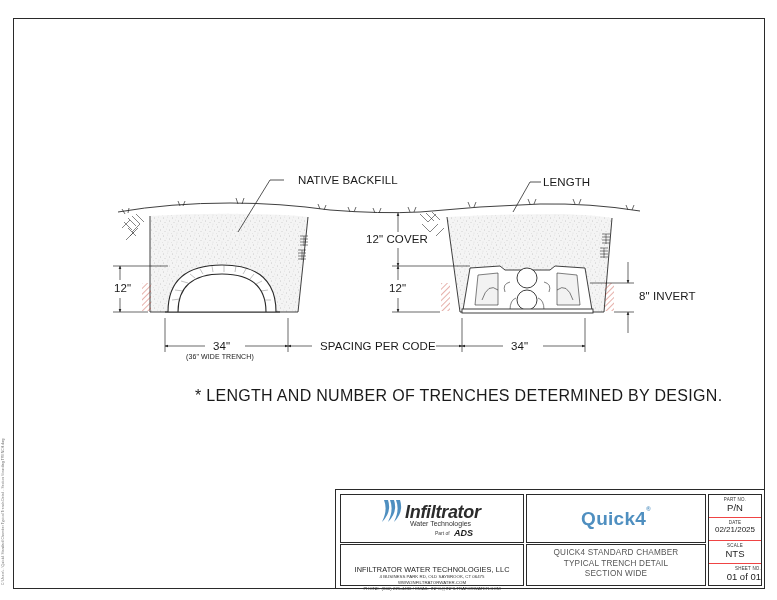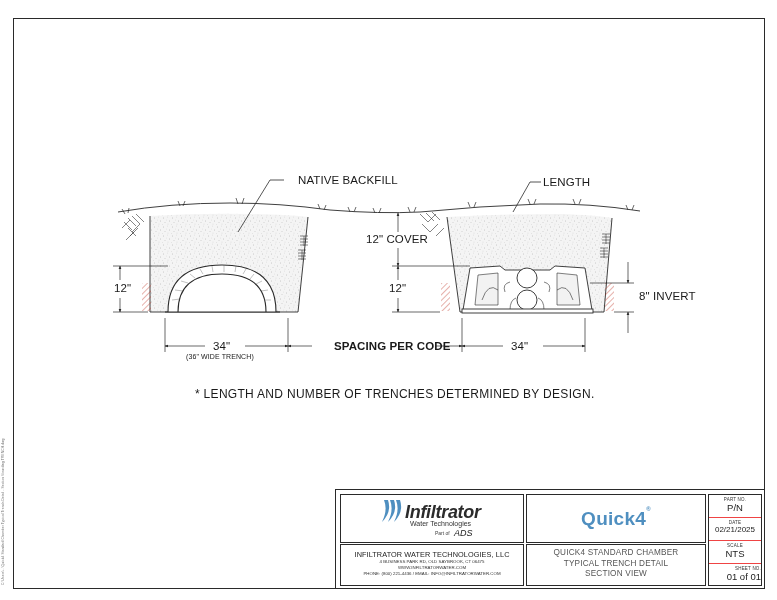--- a/index.html
+++ b/index.html
@@ -18,37 +18,37 @@
 
   svg.drawing { position: absolute; left: 0; top: 0; }
 
   .lbl {
     position: absolute; font-size: 11.5px; color: #1a1a1a; white-space: nowrap;
     letter-spacing: 0.1px;
   }
   .lbl.small { font-size: 7px; }
   .note {
     position: absolute; left: 195px; top: 387px;
-    font-size: 12px; letter-spacing: 0.3px; white-space: nowrap;
+    font-size: 16px; letter-spacing: 0.3px; white-space: nowrap;
   }
 
   
   .title-block {
     position: absolute; left: 335px; top: 489px; width: 430px; height: 100px;
     border: 1px solid #2a2a2a;
   }
   .tb-cell { position: absolute; border: 1px solid #2a2a2a; }
   .tb-logo { left: 4px; top: 4px; width: 184px; height: 49px; }
   .tb-company { left: 4px; top: 54px; width: 184px; height: 42px;
     text-align: center; }
   .tb-product { left: 190px; top: 4px; width: 180px; height: 49px; }
   .tb-title { left: 190px; top: 54px; width: 180px; height: 42px; text-align: center; }
   .tb-meta { left: 372px; top: 4px; width: 54px; height: 92px; }
 
-  .company-name { font-size: 7.3px; margin-top: 5px; letter-spacing: 0.1px; }
+  .company-name { font-size: 7.3px; margin-top: 20px; letter-spacing: 0.1px; }
   .company-line { font-size: 4.4px; line-height: 6px; color: #333; }
 
   .title-line { font-size: 8.2px; line-height: 10.5px; color: #555; letter-spacing: 0.2px; }
   .title-line:first-child { margin-top: 3px; }
 
   .product-name {
     position: absolute; left: 0; right: 0; top: 13px; text-align: center;
     font-size: 19px; font-weight: bold; color: #4f8fc0; letter-spacing: 0.3px;
   }
   .product-name sup { font-size: 6px; vertical-align: top; position: relative; top: -2px; }
@@ -59,21 +59,21 @@
   .meta-value { font-size: 9.5px; color: #222; }
   .meta-value.date { font-size: 8px; }
 
   .logo-wrap { position: absolute; left: 0; top: 0; width: 100%; height: 100%; }
   .logo-text {
     position: absolute; left: 64px; top: 7px; font-size: 18px; font-weight: bold;
     color: #2b2b2b; font-style: italic; letter-spacing: -0.3px;
   }
   .logo-sub { position: absolute; left: 69px; top: 25px; font-size: 7px; color: #333; }
   .logo-part { position: absolute; left: 94px; top: 35px; font-size: 5px; color: #444; }
-  .logo-ads { position: absolute; left: 113px; top: 33px; font-size: 9px; font-weight: normal; font-style: italic; color: #1a1a1a; }
+  .logo-ads { position: absolute; left: 113px; top: 33px; font-size: 9px; font-weight: bold; font-style: italic; color: #1a1a1a; }
 </style>
 </head>
 <body>
 
 <div class="sheet-border"></div>
 <div class="side-note">C:\Users\...\Quick4 Standard Chamber Typical Trench Detail - Section View.dwg   TRENCH.dwg</div>
 
 <svg class="drawing" width="777" height="600" viewBox="0 0 777 600">
   <defs>
     <pattern id="soil" x="0" y="0" width="9" height="9" patternUnits="userSpaceOnUse">
@@ -206,21 +206,21 @@
     <path d="M384,500 q4,10 -2,22 q10,-10 6,-22 z"></path>
     <path d="M390,500 q4,10 -2,22 q10,-10 6,-22 z"></path>
     <path d="M396,500 q4,10 -2,22 q10,-10 6,-22 z"></path>
   </g>
 </svg>
 
 <div class="lbl" style="left:286px;top:174px;padding-left:12px;">NATIVE BACKFILL</div>
 <div class="lbl" style="left:114px;top:282px;">12"</div>
 <div class="lbl" style="left:213px;top:340px;">34"</div>
 <div class="lbl small" style="left:186px;top:353px;">(36" WIDE TRENCH)</div>
-<div class="lbl" style="left:334px;top:340px;font-weight:bold;">SPACING PER CODE</div>
+<div class="lbl" style="left:320px;top:340px;">SPACING PER CODE</div>
 
 <div class="lbl" style="left:543px;top:176px;">LENGTH</div>
 <div class="lbl" style="left:366px;top:233px;">12" COVER</div>
 <div class="lbl" style="left:389px;top:282px;">12"</div>
 <div class="lbl" style="left:639px;top:290px;">8" INVERT</div>
 <div class="lbl" style="left:511px;top:340px;">34"</div>
 
 <div class="note">* LENGTH AND NUMBER OF TRENCHES DETERMINED BY DESIGN.</div>
 
 <div class="title-block">
@@ -237,21 +237,21 @@
     <div class="company-line">4 BUSINESS PARK RD, OLD SAYBROOK, CT 06475</div>
     <div class="company-line">WWW.INFILTRATORWATER.COM</div>
     <div class="company-line">PHONE: (800) 221-4436 / EMAIL: INFO@INFILTRATORWATER.COM</div>
   </div>
   <div class="tb-cell tb-product">
     <div class="product-name"><span>Quick4</span><sup>®</sup></div>
   </div>
   <div class="tb-cell tb-title">
     <div class="title-line">QUICK4 STANDARD CHAMBER</div>
     <div class="title-line">TYPICAL TRENCH DETAIL</div>
-    <div class="title-line">SECTION VIEW</div>
+    <div class="title-line">SECTION WIDE</div>
   </div>
   <div class="tb-cell tb-meta">
     <div class="meta-row" style="height:23px;">
       <div class="meta-label">PART NO.</div>
       <div class="meta-value">P/N</div>
     </div>
     <div class="meta-row" style="height:23px;">
       <div class="meta-label">DATE</div>
       <div class="meta-value date">02/21/2025</div>
     </div>

